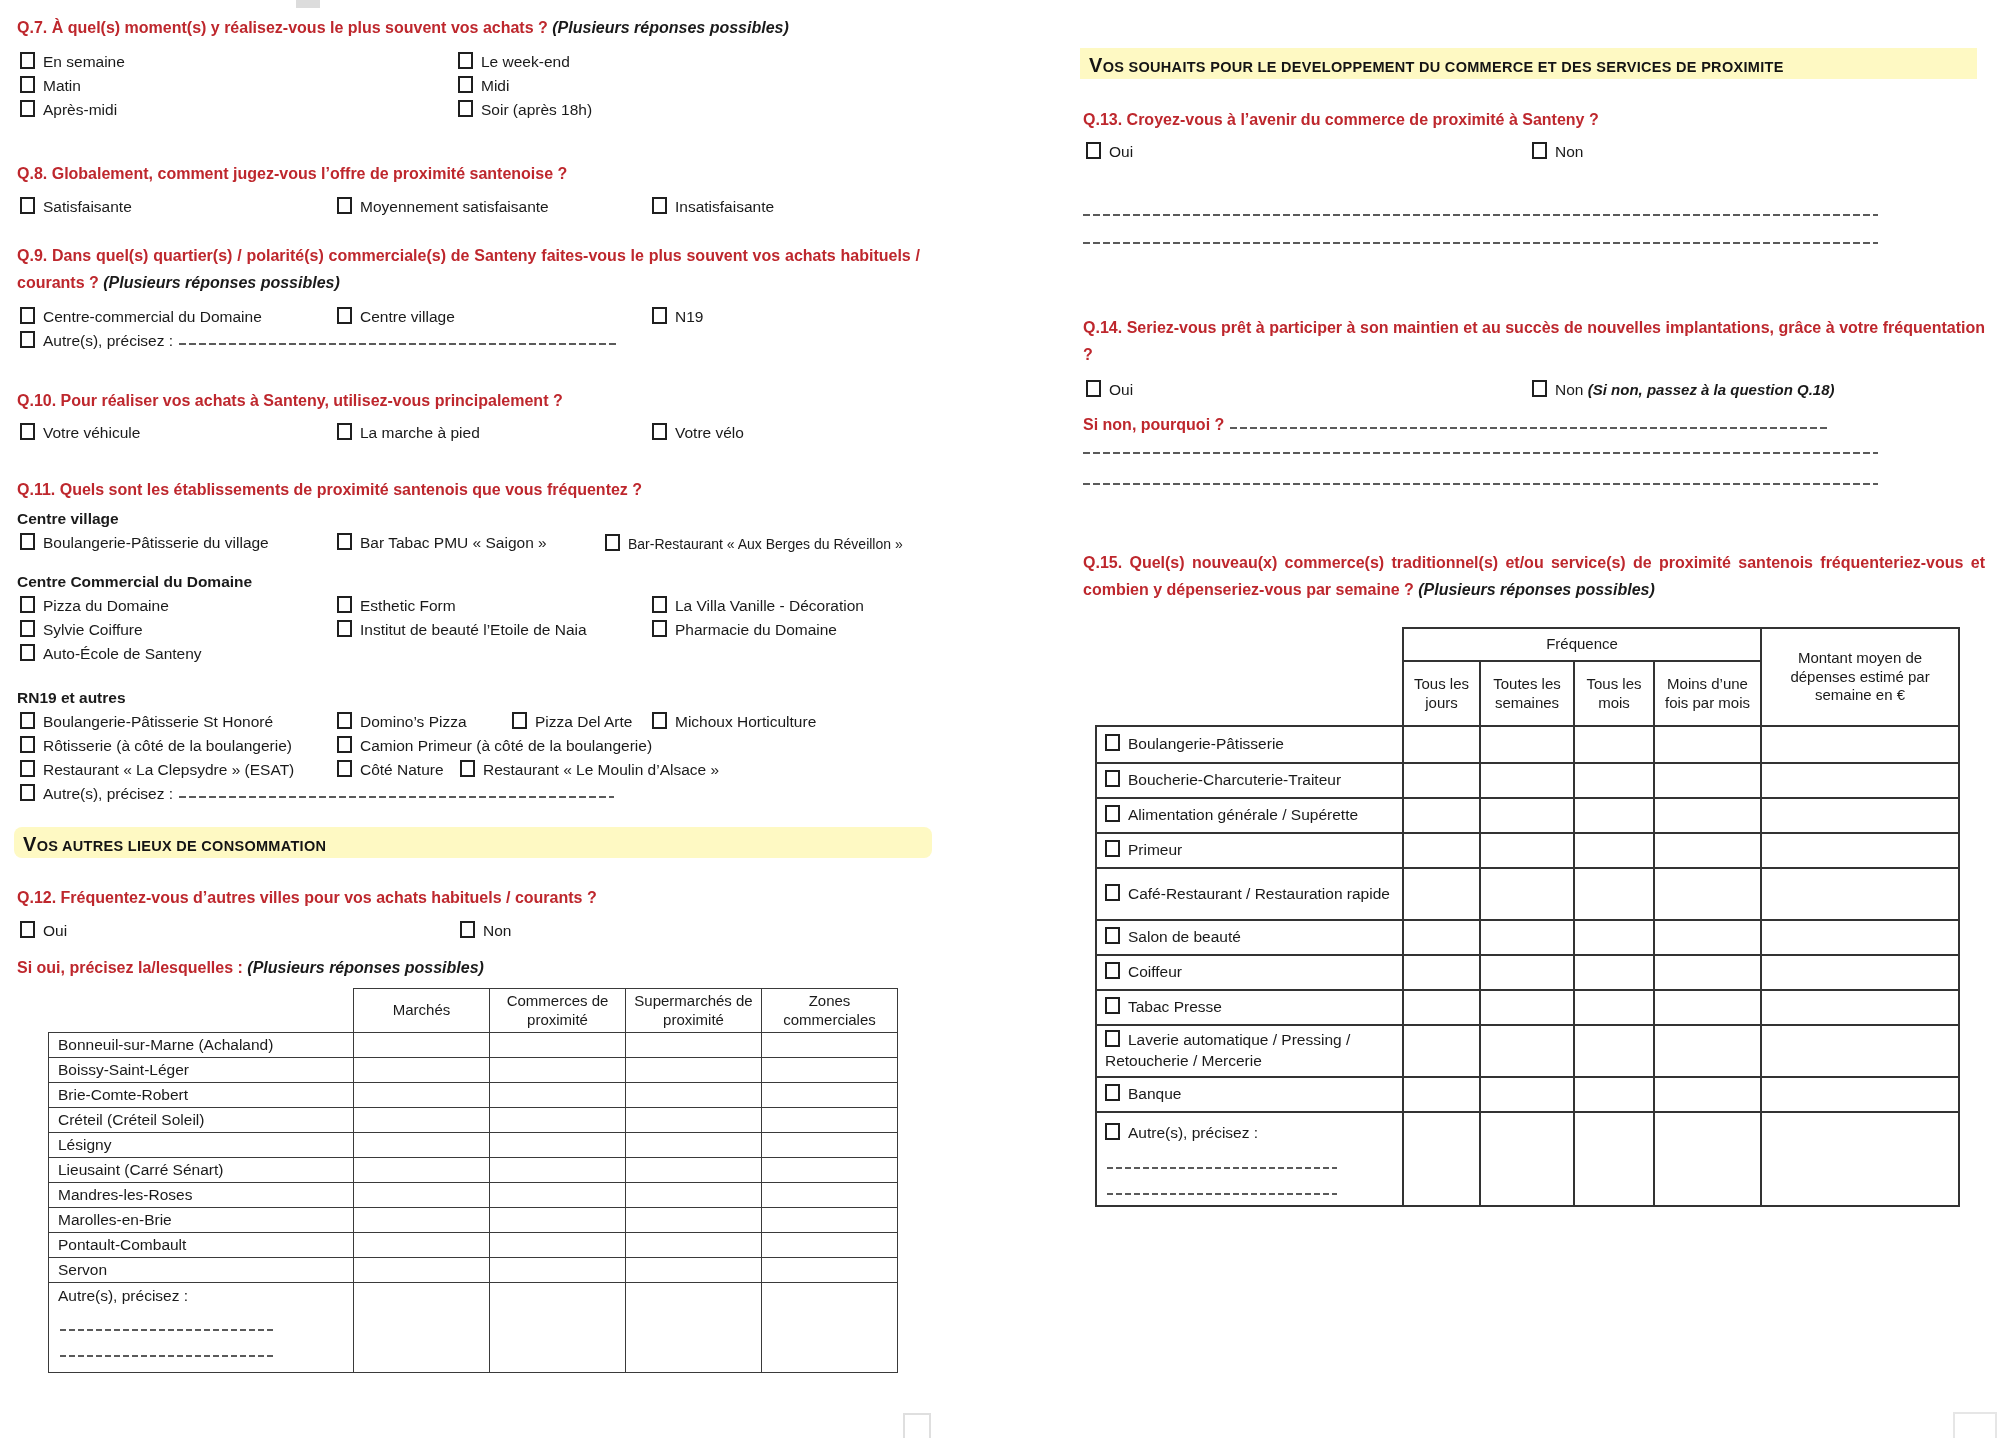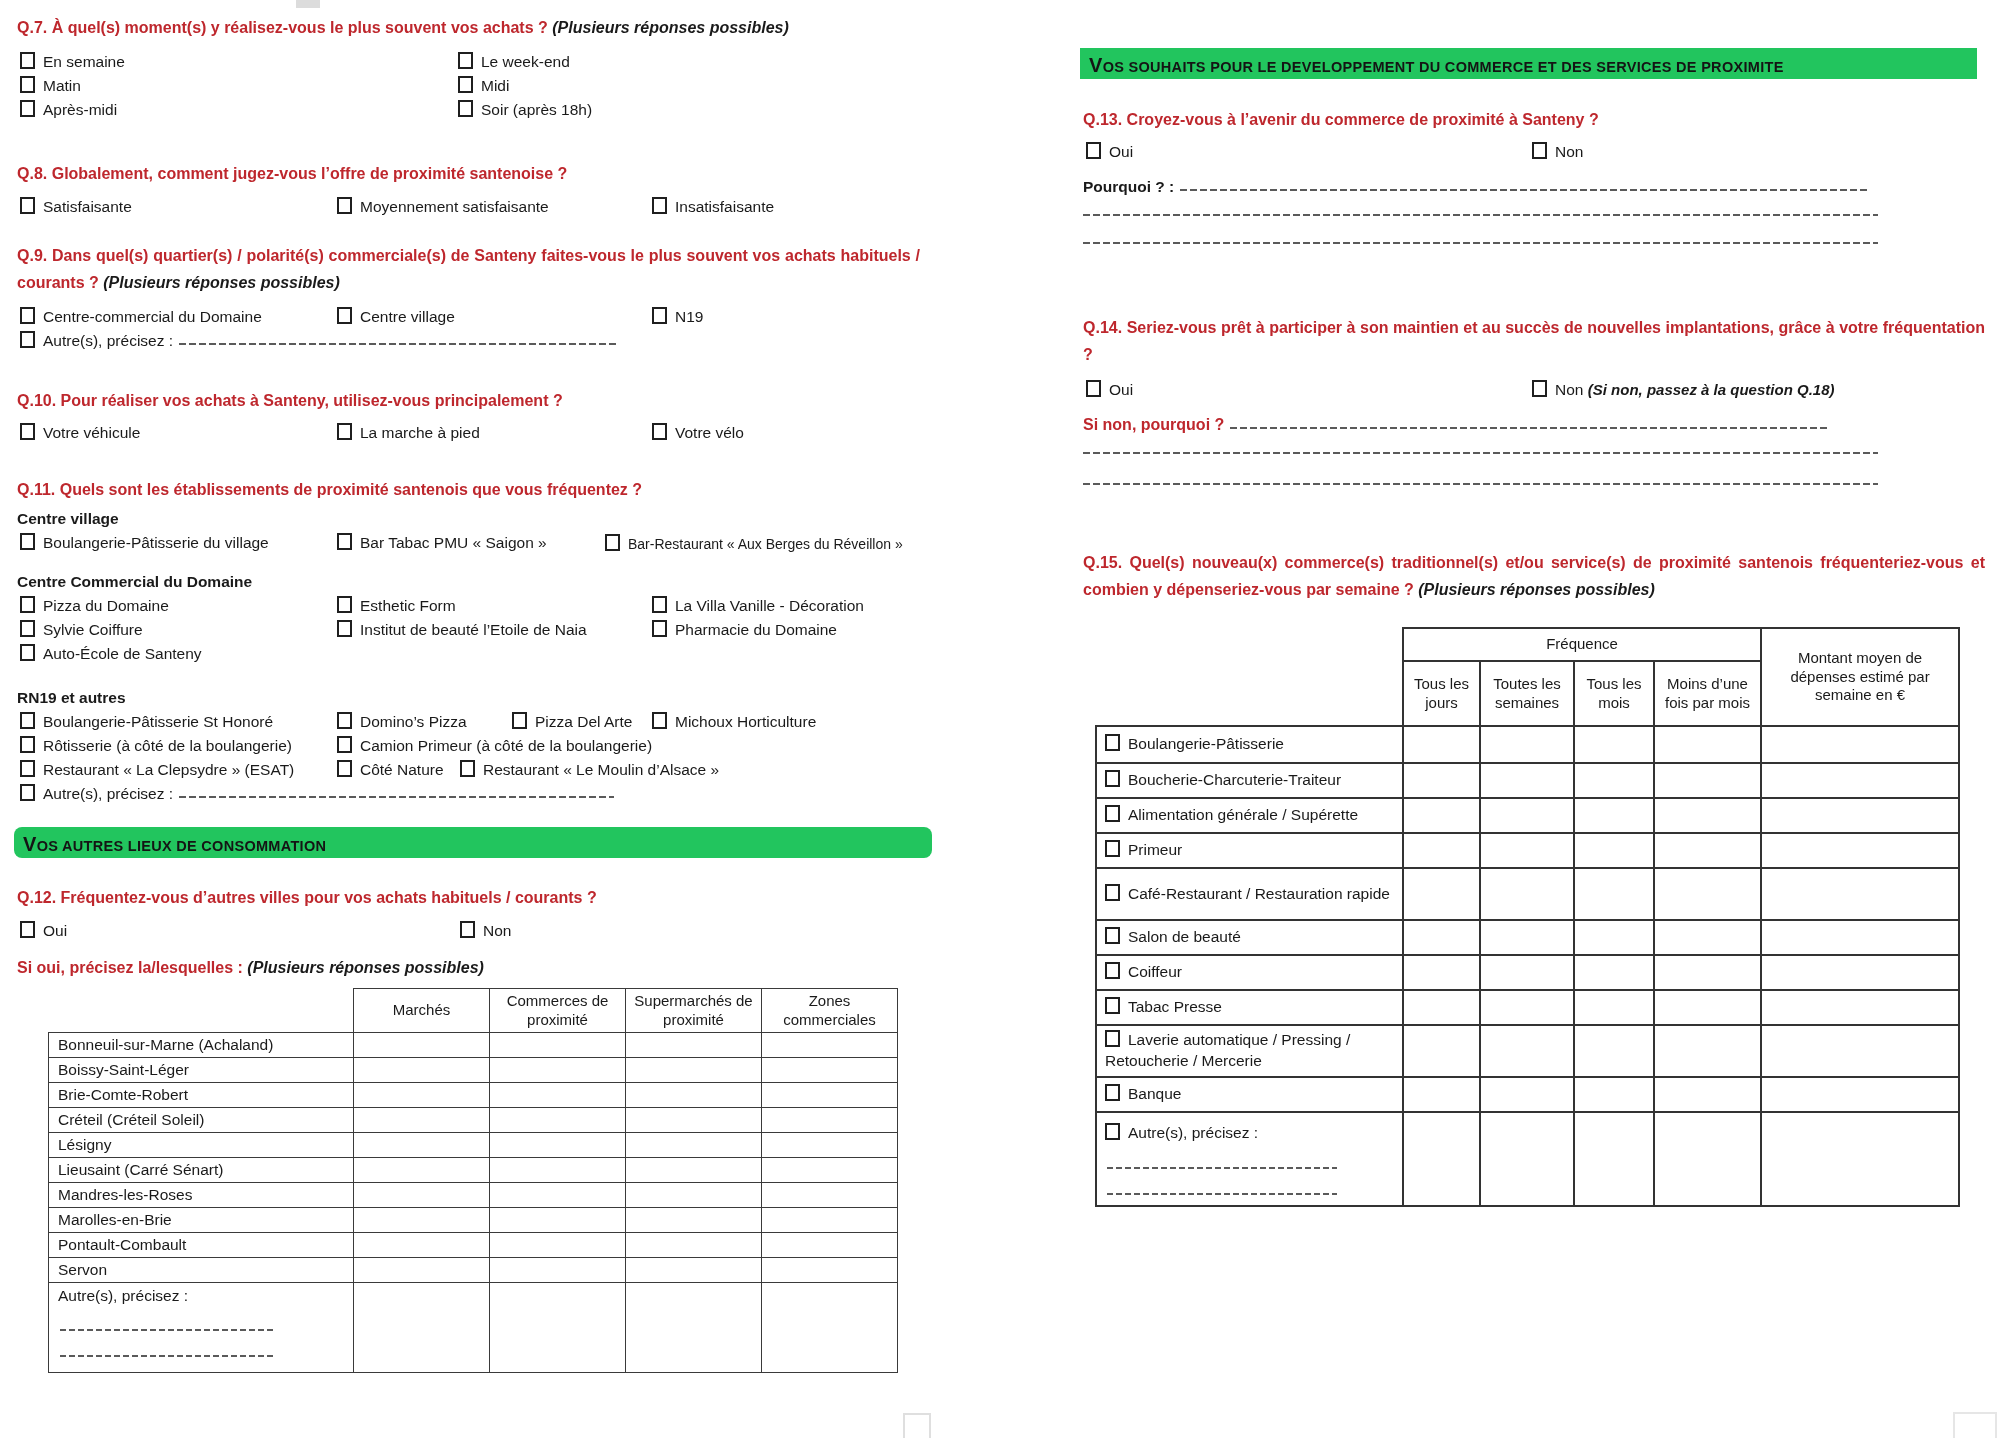--- a/index.html
+++ b/index.html
@@ -19,21 +19,21 @@
   .opt { position:absolute; font-size:15.5px; white-space:nowrap; color:#1a1a1a; line-height:1.25; }
   .opt.sm { font-size:14px; }
   .cb { display:inline-block; width:11px; height:13px; border:2px solid #1f1f1f; margin-right:8px; vertical-align:-2px; background:#fff; }
   
   .wline { position:absolute; height:2px;
     background:repeating-linear-gradient(90deg,#5a5a5a 0 7px, transparent 7px 10px); }
   .iline { display:inline-block; height:2px;
     background:repeating-linear-gradient(90deg,#5a5a5a 0 7px, transparent 7px 10px);
     vertical-align:1px; margin-left:6px; }
   
-  .bar { position:absolute; background:#22c55e; color:#141414; font-weight:700;
+  .bar { position:absolute; background:#fef9c3; color:#141414; font-weight:700;
     font-size:14.5px; letter-spacing:.3px; height:31px; box-sizing:border-box;
     padding:6px 0 0 9px; }
   .bar::first-letter { font-size:20px; }
   
   .tbl { position:absolute; border-collapse:collapse; table-layout:fixed; background:#fff; }
   .tbl th, .tbl td { border:1.5px solid #3a3a3a; font-weight:400; font-size:15px;
     padding:1px 6px; box-sizing:border-box; }
   .tbl2 th, .tbl2 td { border:2px solid #333; }
   .tbl th { text-align:center; vertical-align:middle; line-height:1.25; }
   .tbl td.lbl { font-size:15.5px; padding-left:9px; vertical-align:middle; }
@@ -218,21 +218,20 @@
           <td></td>
     </tr>
   </tbody>
     </table>
 
   <div class="bar" style="left:1080px; top:48px; width:897px;">VOS SOUHAITS POUR LE DEVELOPPEMENT DU COMMERCE ET DES SERVICES DE PROXIMITE</div>
 
   <div class="qt" style="left:1083px; top:106px; width:902px;"><span>Q.13. Croyez-vous à l’avenir du commerce de proximité à Santeny ?</span></div>
   <span class="opt" style="left:1086px; top:142px;"><span class="cb"></span><span>Oui</span></span>
   <span class="opt" style="left:1532px; top:142px;"><span class="cb"></span><span>Non</span></span>
-  <span class="sub" style="left:1083px; top:177px;"><span>Pourquoi ? :</span><span class="iline" style="width:688px;"></span></span>
   <div class="wline" style="left:1083px; top:214px; width:795px;"></div>
   <div class="wline" style="left:1083px; top:242px; width:795px;"></div>
 
   <div class="qt just" style="left:1083px; top:314px; width:902px;"><span>Q.14. Seriez-vous prêt à participer à son maintien et au succès de nouvelles implantations, grâce à votre fréquentation ?</span></div>
   <span class="opt" style="left:1086px; top:380px;"><span class="cb"></span><span>Oui</span></span>
   <span class="opt" style="left:1532px; top:380px;"><span class="cb"></span><span>Non</span> <span class="note" style="font-size:15px;">(Si non, passez à la question Q.18)</span></span>
   <span class="subred" style="left:1083px; top:415px;"><span>Si non, pourquoi ?</span><span class="iline" style="width:598px;"></span></span>
   <div class="wline" style="left:1083px; top:452px; width:795px;"></div>
   <div class="wline" style="left:1083px; top:483px; width:795px;"></div>
 

